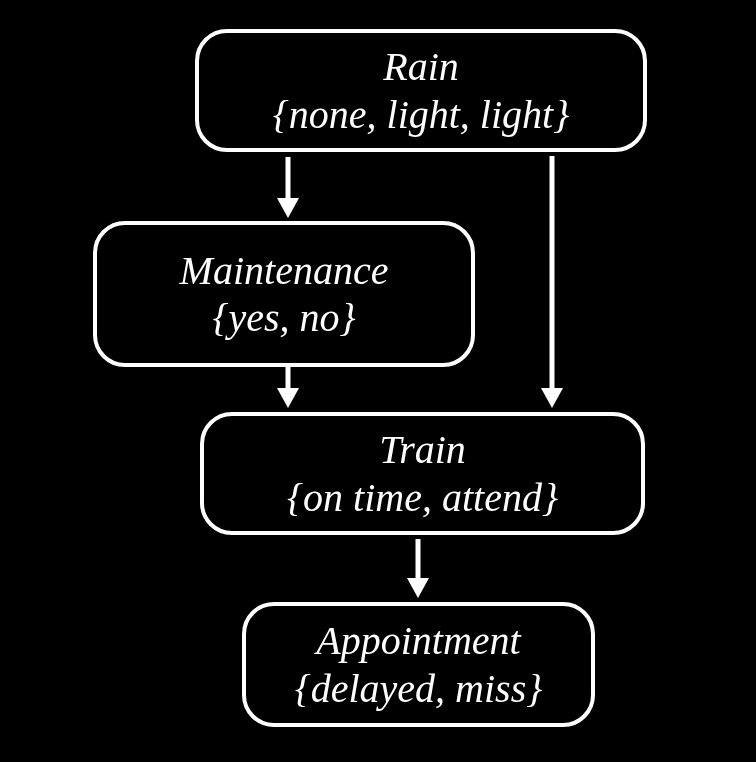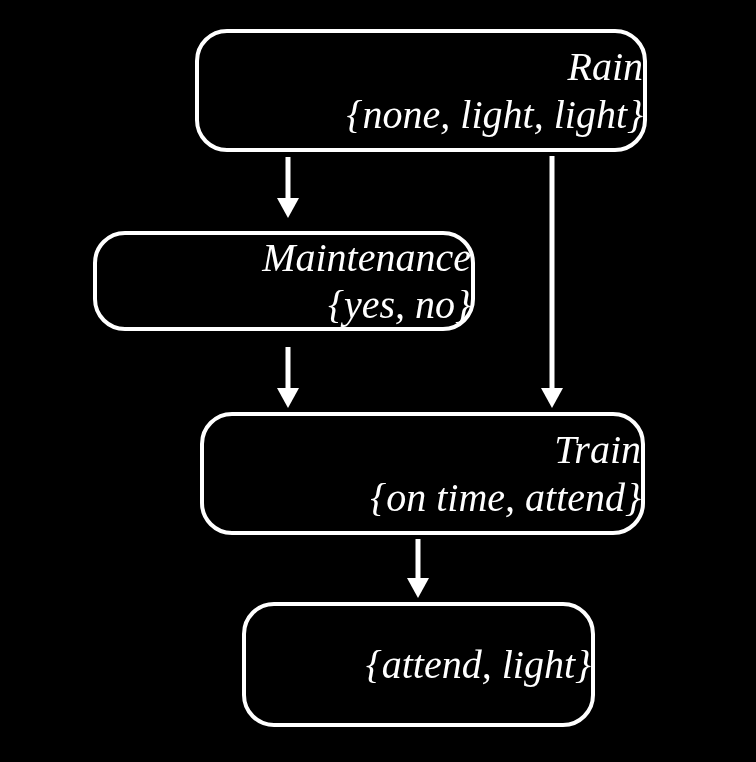--- a/index.html
+++ b/index.html
@@ -24,33 +24,33 @@
   }
   .node {
     position: absolute;
     box-sizing: border-box;
     border: 4px solid #ffffff;
     border-radius: 32px;
     background: #000000;
     color: #ffffff;
     display: flex;
     flex-direction: column;
-    align-items: flex-end;
+    align-items: center;
     justify-content: center;
     text-align: center;
     font-style: italic;
     font-size: 40px;
     line-height: 1.18;
   }
   .node .node-label,
   .node .node-values {
     white-space: nowrap;
   }
   #node-rain        { left: 195px; top:  29px; width: 452px; height: 123px; }
-  #node-maintenance { left:  93px; top: 231px; width: 382px; height: 100px; }
+  #node-maintenance { left:  93px; top: 221px; width: 382px; height: 146px; }
   #node-train       { left: 200px; top: 412px; width: 445px; height: 123px; }
   #node-appointment { left: 242px; top: 602px; width: 353px; height: 125px; }
 </style>
 </head>
 <body>
 
 <div class="canvas">
 
   <svg class="edges-layer" viewBox="0 0 756 762" xmlns="http://www.w3.org/2000/svg">
 
@@ -84,16 +84,17 @@
     <span class="node-label">Maintenance</span>
     <span class="node-values">{yes, no}</span>
   </div>
 
   <div class="node" id="node-train">
     <span class="node-label">Train</span>
     <span class="node-values">{on time, attend}</span>
   </div>
 
   <div class="node" id="node-appointment">
-    <span class="node-values">{attend, light}</span>
+    <span class="node-label">Appointment</span>
+    <span class="node-values">{delayed, miss}</span>
   </div>
 
 </div>
 
 </body></html>

